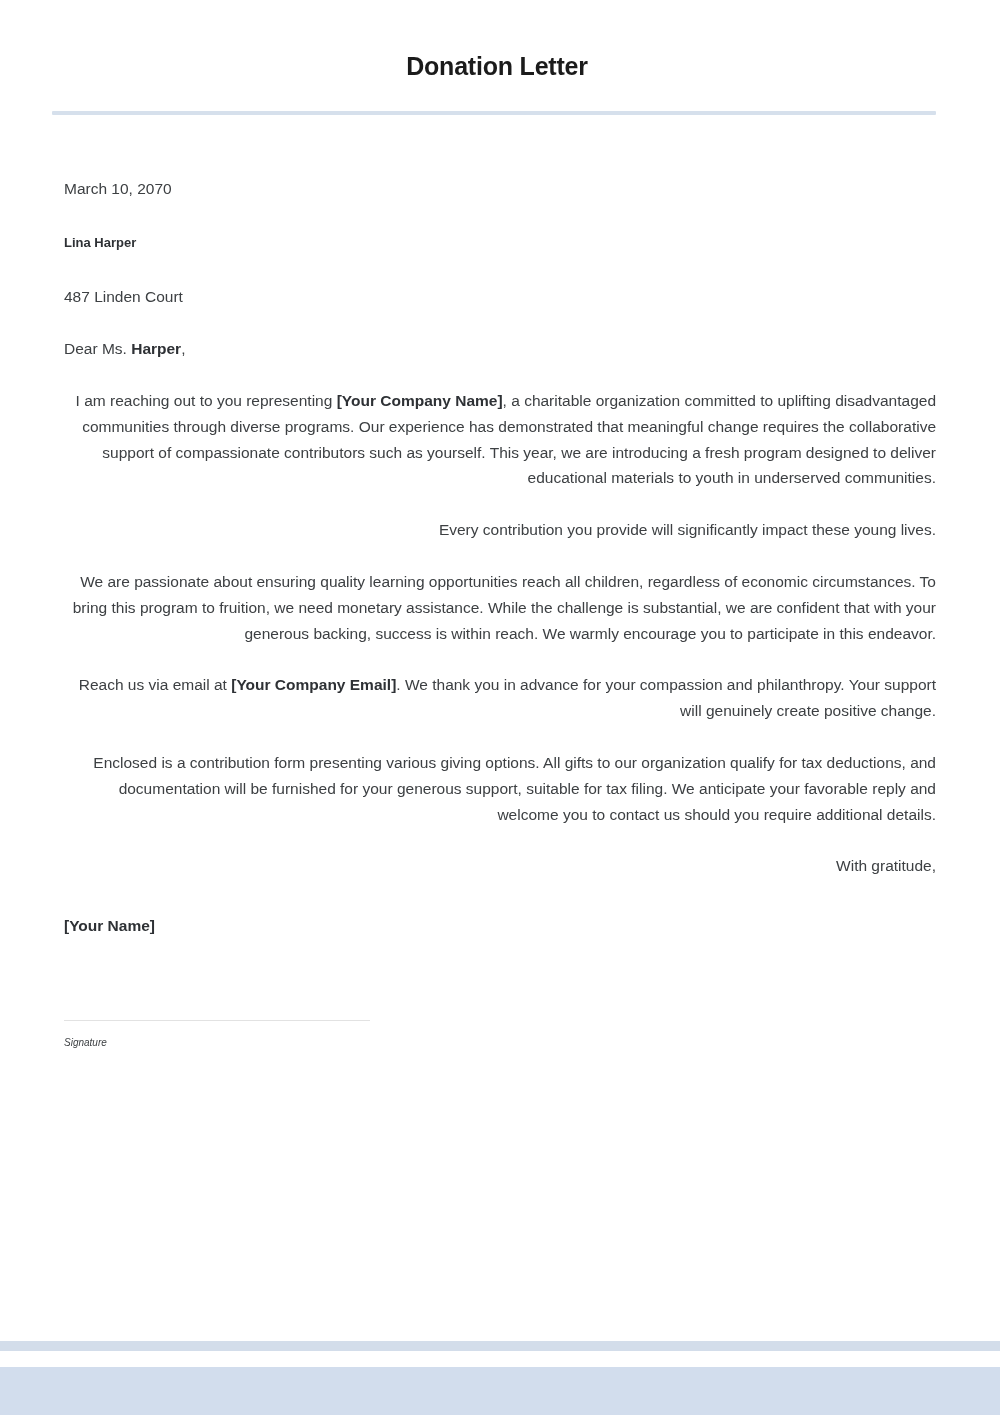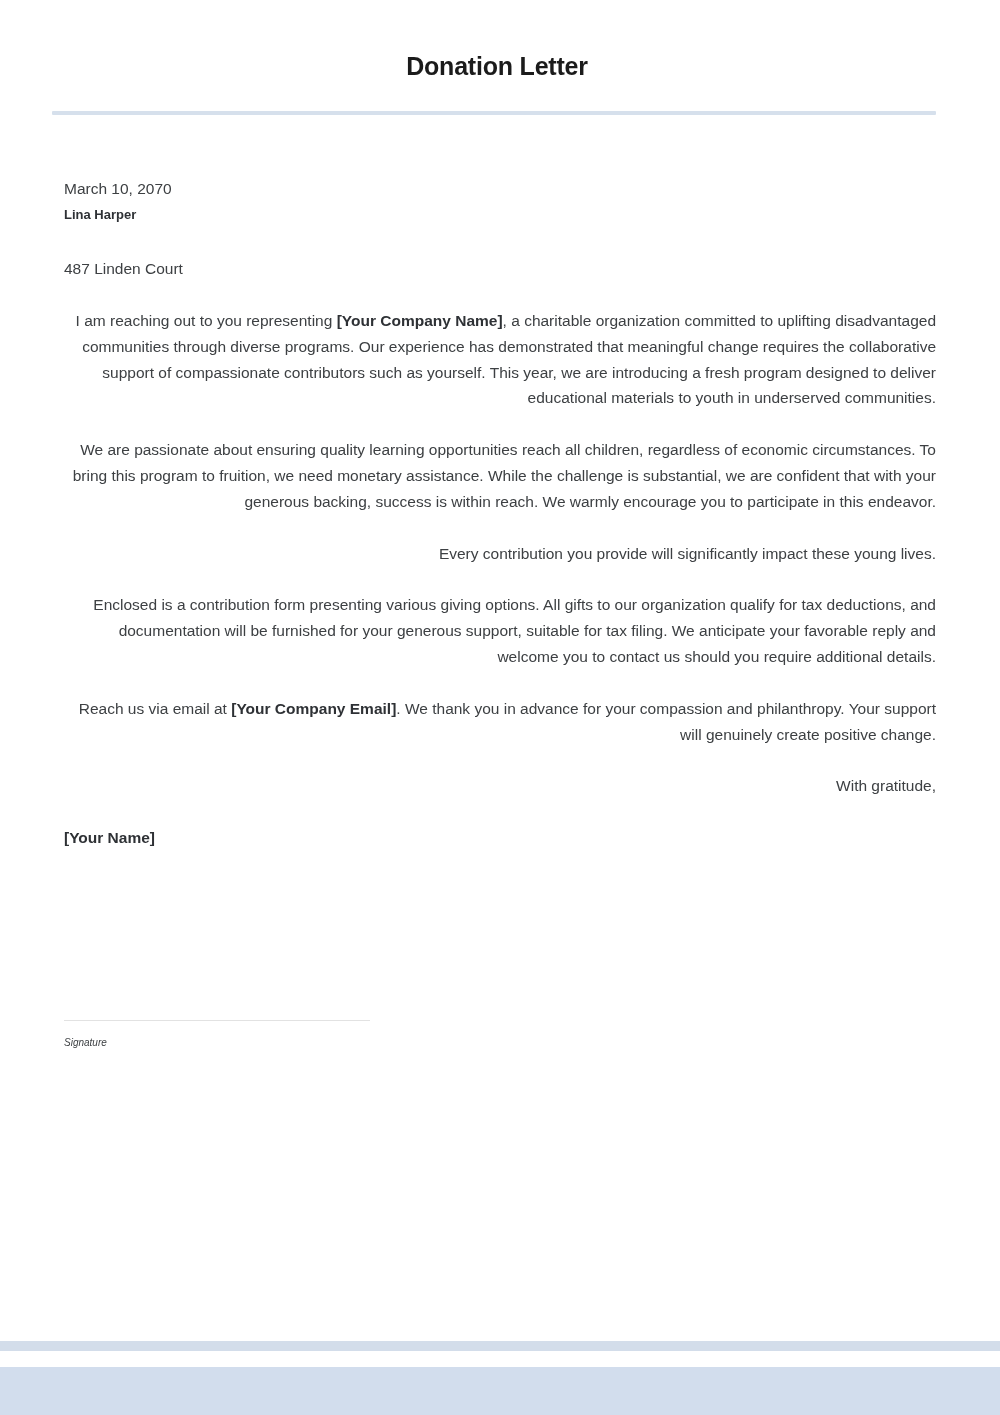--- a/index.html
+++ b/index.html
@@ -53,21 +53,21 @@
     width: 872px;
   }
 
   .line {
     font-size: 15.5px;
     line-height: 26px;
     color: #3d4043;
     margin: 0;
   }
 
-  .date-line { }
+  .date-line { margin-bottom: 28px; }
 
   .recipient-name {
     font-size: 13px;
     line-height: 26px;
     font-weight: bold;
     color: #2e3135;
     margin: 0 0 28px 0;
   }
 
   .address-block { margin-bottom: 26px; }
@@ -82,21 +82,21 @@
     margin: 0 0 26px 0;
     text-align: right;
   }
   .para:last-of-type { margin-bottom: 0; }
 
   .para b, .bold {
     font-weight: bold;
     color: #2e3135;
   }
 
-  .closing { margin-bottom: 26px; }
+  .closing { margin-bottom: 34px; }
 
   .signer {
     font-size: 15.5px;
     line-height: 26px;
     font-weight: bold;
     color: #2e3135;
     margin: 0;
   }
 
   
@@ -150,30 +150,31 @@
   <div class="letter">
 
     <p class="line date-line">March 10, 2070</p>
 
     <p class="recipient-name">Lina Harper</p>
 
     <div class="address-block">
       <p class="line">487 Linden Court</p>
     </div>
 
+    <p class="line salutation"><span>Dear Ms. </span><span class="bold">Harper</span><span>,</span></p>
 
     <p class="para"><span>I am reaching out to you representing </span><span class="bold">[Your Company Name]</span><span>, a charitable organization committed to uplifting disadvantaged communities through diverse programs. Our experience has demonstrated that meaningful change requires the collaborative support of compassionate contributors such as yourself. This year, we are introducing a fresh program designed to deliver educational materials to youth in underserved communities.</span></p>
 
+    <p class="para">Every contribution you provide will significantly impact these young lives.</p>
+
     <p class="para">We are passionate about ensuring quality learning opportunities reach all children, regardless of economic circumstances. To bring this program to fruition, we need monetary assistance. While the challenge is substantial, we are confident that with your generous backing, success is within reach. We warmly encourage you to participate in this endeavor.</p>
 
-    <p class="para">Every contribution you provide will significantly impact these young lives.</p>
+    <p class="para"><span>Reach us via email at </span><span class="bold">[Your Company Email]</span><span>. We thank you in advance for your compassion and philanthropy. Your support will genuinely create positive change.</span></p>
 
     <p class="para">Enclosed is a contribution form presenting various giving options. All gifts to our organization qualify for tax deductions, and documentation will be furnished for your generous support, suitable for tax filing. We anticipate your favorable reply and welcome you to contact us should you require additional details.</p>
-
-    <p class="para"><span>Reach us via email at </span><span class="bold">[Your Company Email]</span><span>. We thank you in advance for your compassion and philanthropy. Your support will genuinely create positive change.</span></p>
 
     <p class="para closing">With gratitude,</p>
 
     <p class="signer">[Your Name]</p>
 
   </div>
 
   <div class="signature-block">
     <div class="signature-rule"></div>
     <div class="signature-label">Signature</div>

